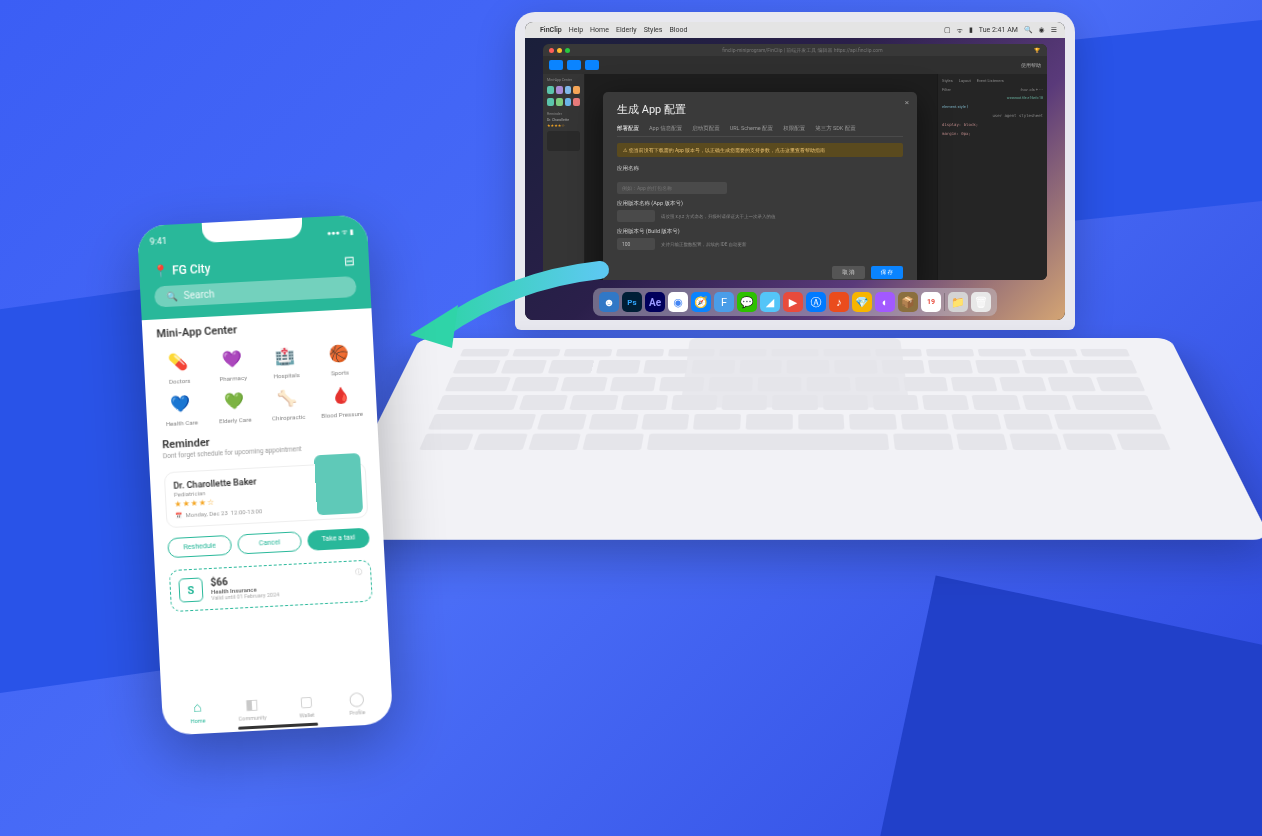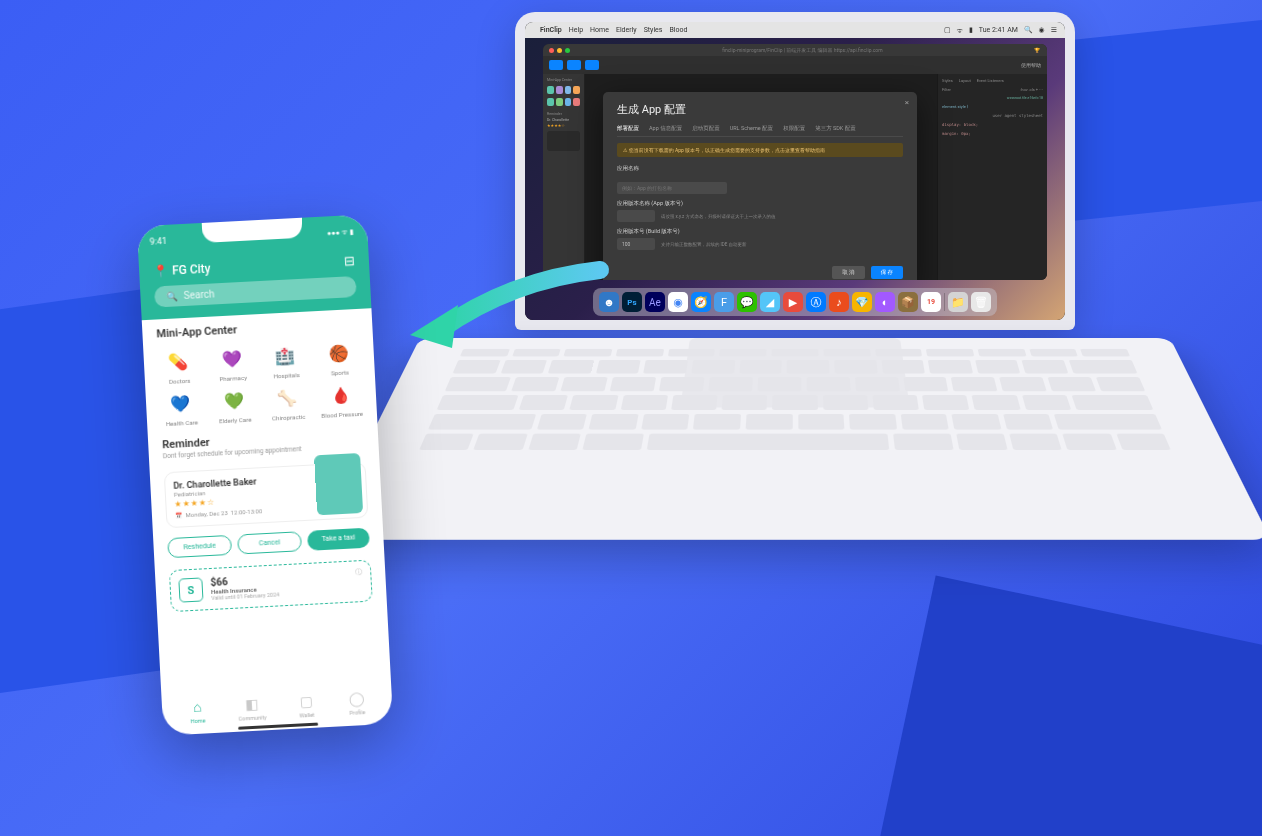--- a/index.html
+++ b/index.html
@@ -348,21 +348,21 @@
                 <button class="mbtn mbtn-cancel">取 消</button>
                 <button class="mbtn mbtn-ok">保 存</button>
               </div>
             </div>
           </div>
         </div>
 
         <div class="mac-dock">
           <div class="dock-icon" style="background:#3178c6">☻</div>
           <div class="dock-icon" style="background:#001e36;color:#31a8ff;font-size:8px;font-weight:700">Ps</div>
-          <div class="dock-icon" style="background:#00005b;color:#9999ff;font-size:10px;font-weight:400">Ae</div>
+          <div class="dock-icon" style="background:#00005b;color:#9999ff;font-size:10px;font-weight:700">Ae</div>
           <div class="dock-icon" style="background:#fff;color:#4285f4">◉</div>
           <div class="dock-icon" style="background:#0a84ff">🧭</div>
           <div class="dock-icon" style="background:#4a9de8">F</div>
           <div class="dock-icon" style="background:#2dc100">💬</div>
           <div class="dock-icon" style="background:#54c5f8">◢</div>
           <div class="dock-icon" style="background:#e84b3c">▶</div>
           <div class="dock-icon" style="background:#007aff">Ⓐ</div>
           <div class="dock-icon" style="background:#ea4c1d">♪</div>
           <div class="dock-icon" style="background:#f7b500">💎</div>
           <div class="dock-icon" style="background:#a259ff">◐</div>

